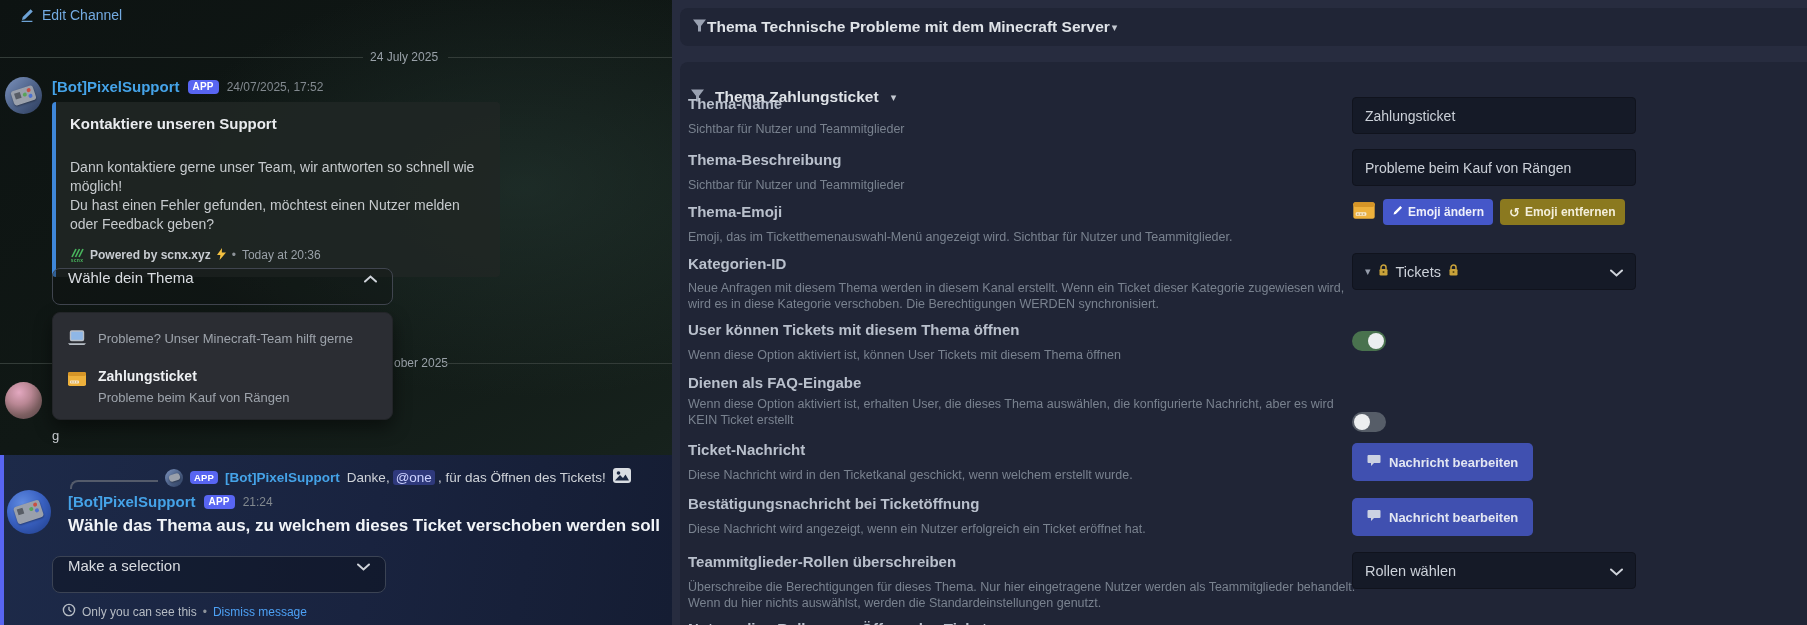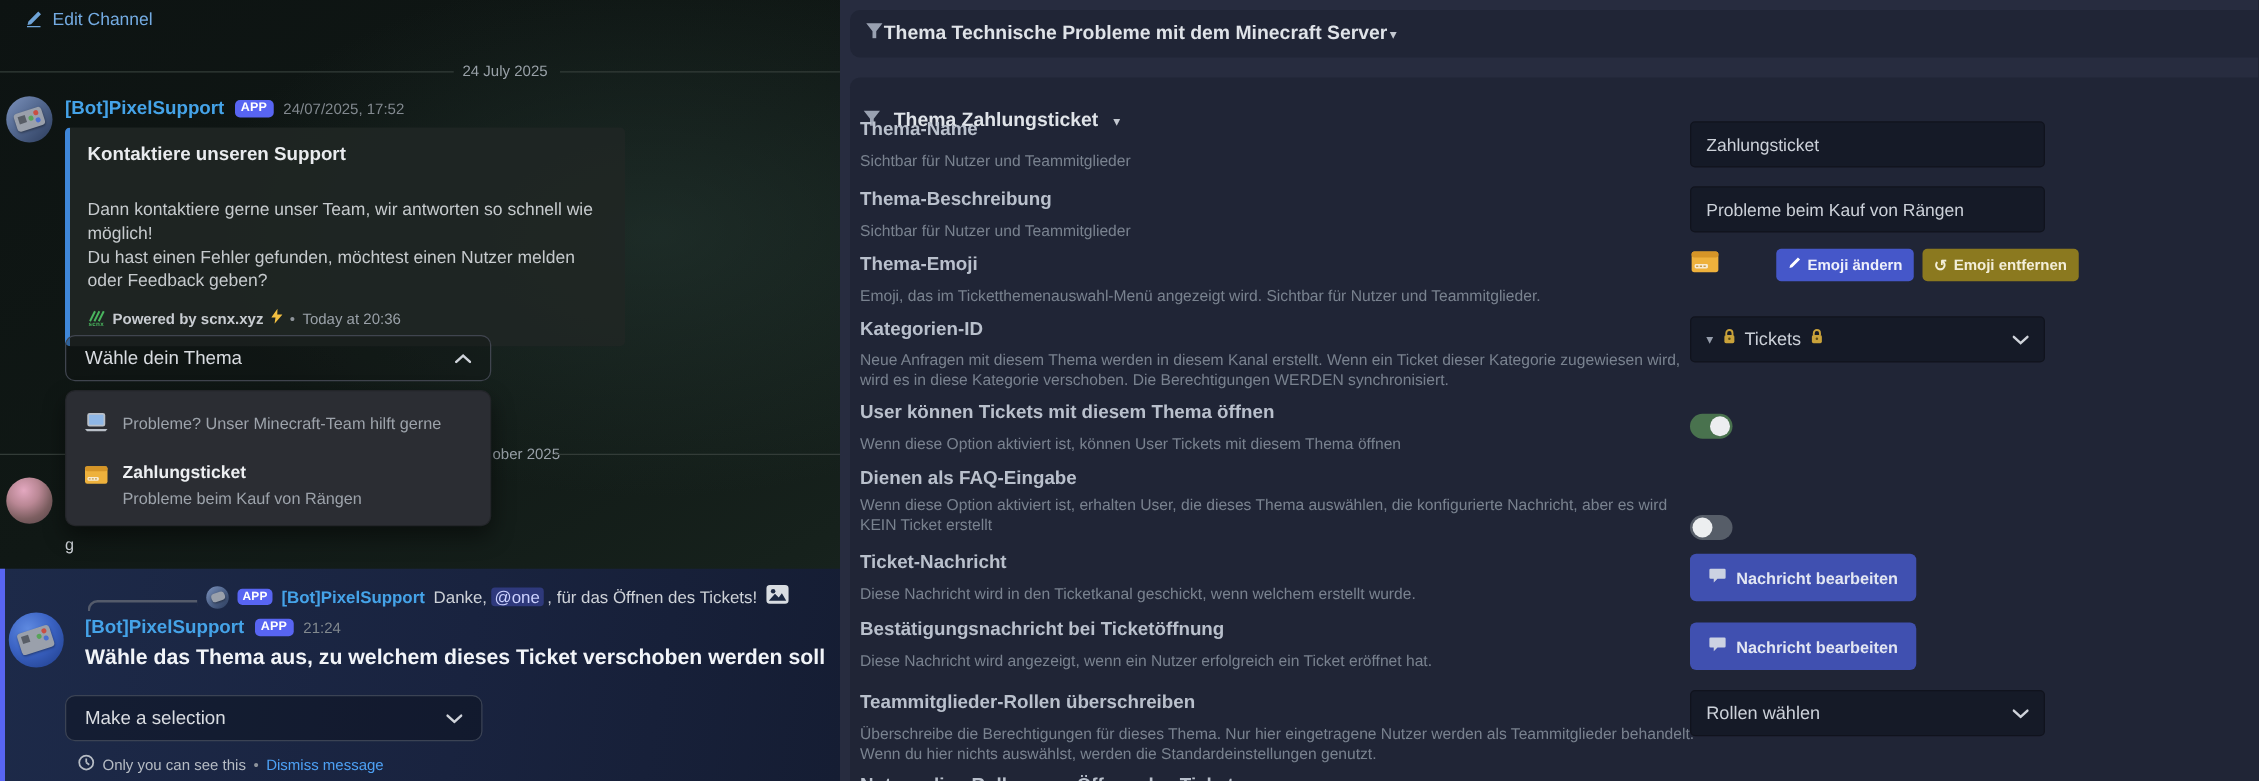--- a/index.html
+++ b/index.html
@@ -40,21 +40,21 @@
     border-left:4px solid #3f87d9; border-radius:4px; padding:13px 16px 13px 14px; }
   .embed-title { color:#e9ebee; font-size:15px; font-weight:700; margin-bottom:26px; }
   .embed-body { color:#c6cacd; font-size:14px; line-height:1.36; }
   .embed-footer { display:flex; align-items:center; gap:6px; margin-top:12px; }
   .embed-footer .ft { color:#c8ccd1; font-size:12px; font-weight:600; }
   .embed-footer .sep { color:#8d9399; font-size:12px; }
   .embed-footer .tm { color:#9aa1a8; font-size:12px; }
   .scnx { display:flex; flex-direction:column; align-items:center; line-height:1; }
   .scnx b { font-size:5px; color:#49b55e; font-weight:700; letter-spacing:.05em; }
 
-  .dd-select { position:absolute; display:flex; align-items:center; justify-content:space-between;
+  .dd-select { position:absolute; display:flex; justify-content:space-between;
     border:1px solid #40454f; border-radius:8px; background:rgba(16,18,20,.32);
     padding:0 15px; color:#d9dce1; font-size:15px; cursor:pointer; }
 
   .dropdown { position:absolute; left:52px; top:312px; width:341px; background:#2b2d33;
     border:1px solid #232529; border-radius:8px; box-shadow:0 8px 18px rgba(0,0,0,.45); z-index:3; padding:5px 0; }
   .dd-opt { display:flex; align-items:flex-start; gap:11px; padding:9px 14px; cursor:pointer; }
   .dd-opt .ic { flex:0 0 auto; margin-top:3px; }
   .dd-opt .t { color:#edeff2; font-size:14px; font-weight:700; line-height:1.25; }
   .dd-opt .d { color:#9da3ab; font-size:13px; margin-top:4px; }
 
@@ -100,21 +100,21 @@
   .text-input { height:37px; width:284px; background:#151a27; border:1px solid #10131d; border-radius:4px;
     padding:0 12px; color:#ccd1d9; font-size:14px; outline:none; }
   .sel { height:37px; display:flex; align-items:center; background:#151a27; border:1px solid #10131d;
     border-radius:4px; padding:0 12px; color:#ccd1d9; font-size:14.5px; cursor:pointer; gap:7px; }
   .sel .grow { flex:1; }
   .sel .mini-caret { color:#959dab; font-size:11px; }
 
   .emoji-row { display:flex; align-items:center; gap:7px; height:26px; width:auto; }
   .btn-sm { display:inline-flex; align-items:center; gap:5px; height:26px; padding:0 9px; border-radius:4px;
     font-size:12px; font-weight:600; cursor:pointer; border:none; white-space:nowrap; }
-  .btn-change { background:#4557c9; color:#eef0fb;margin-left:38px; }
+  .btn-change { background:#4557c9; color:#eef0fb; }
   .btn-remove { background:#8b791f; color:#f3eed9; }
   .btn-remove .rot { font-size:13px; line-height:1; }
 
   .toggle { width:34px; height:20px; border-radius:10px; position:relative; cursor:pointer; }
   .toggle .knob { position:absolute; top:2px; width:16px; height:16px; border-radius:50%; background:#eceef0; }
   .toggle.on { background:#49724e; } .toggle.on .knob { right:2px; }
   .toggle.off { background:#565d68; } .toggle.off .knob { left:2px; }
 
   .btn-msg { display:inline-flex; align-items:center; gap:8px; height:38px; padding:0 15px; border-radius:5px;
     background:#4050b0; color:#e2e6f2; font-size:13px; font-weight:600; border:none; cursor:pointer; white-space:nowrap; }

